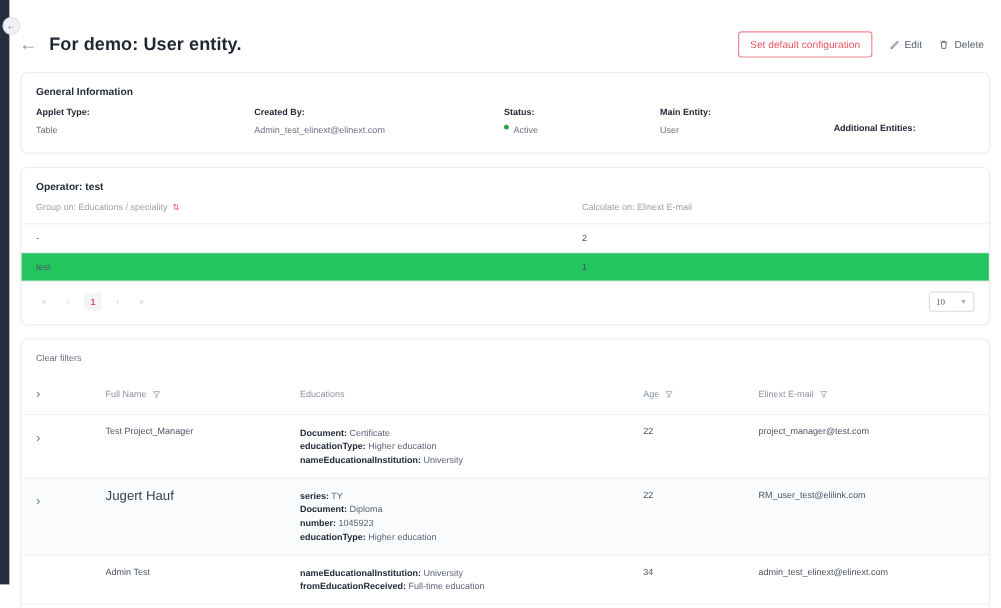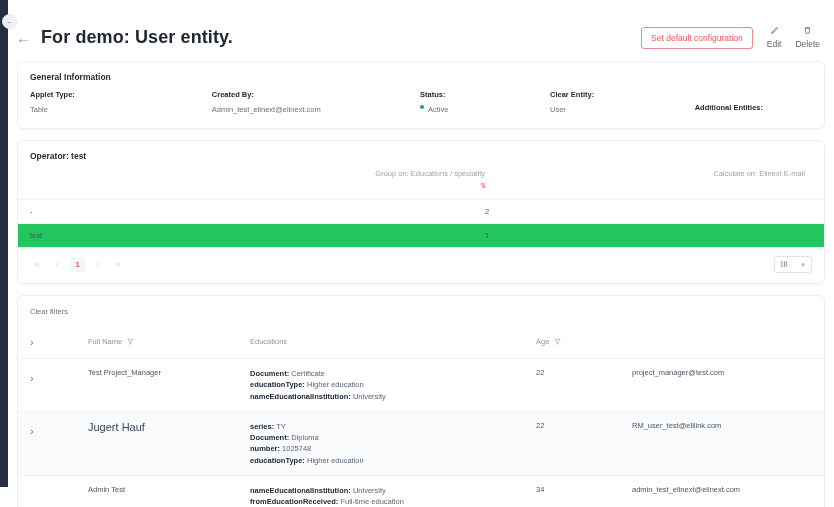--- a/index.html
+++ b/index.html
@@ -54,21 +54,21 @@
   }
   .back-arrow {
     color: #8a93a3;
     font-size: 15px;
     line-height: 1;
     margin-right: 10px;
     cursor: pointer;
     user-select: none;
   }
   .page-title {
-    font-size: 18px;
+    font-size: 15px;
     font-weight: bold;
     color: #1f2733;
     letter-spacing: 0.1px;
   }
   .header-actions {
     margin-left: auto;
     display: flex;
     align-items: center;
     gap: 14px;
   }
@@ -83,21 +83,20 @@
     white-space: nowrap;
     font-family: "Liberation Sans", sans-serif;
   }
   .link-action {
     display: flex;
     align-items: center;
     gap: 4px;
     color: #5a6270;
     font-size: 8.5px;
     cursor: pointer;
-    flex-direction: column;
   }
   .link-action svg { display: block; }
   
   .card {
     margin: 0 9px 11px 9px;
     background: #ffffff;
     border: 1px solid #eceef2;
     border-radius: 6px;
     box-shadow: 0 1px 2px rgba(40,50,70,0.04);
     box-sizing: border-box;
@@ -137,23 +136,22 @@
   }
   
   .op-head {
     display: flex;
     padding: 0 12px 9px 12px;
   }
   .op-head-cell {
     font-size: 7.5px;
     color: #9aa1ae;
     display: flex;
-    align-items: flex-end;
+    align-items: center;
     gap: 4px;
-    flex-direction: column;
   }
   .op-col-a { width: 455px; }
   .op-col-b { width: 320px; }
   .sort-icon {
     color: #e8565f;
     font-size: 7px;
     letter-spacing: -1px;
     cursor: pointer;
   }
   .op-row {
@@ -315,21 +313,21 @@
 
         <div class="ginfo-col c3">
           <div class="ginfo-label">Status:</div>
           <div class="ginfo-value status-value">
             <span class="status-dot"></span>
             <span>Active</span>
           </div>
         </div>
 
         <div class="ginfo-col c4">
-          <div class="ginfo-label">Clear Entity:</div>
+          <div class="ginfo-label">Main Entity:</div>
           <div class="ginfo-value">User</div>
         </div>
 
         <div class="ginfo-col c5">
           <div class="ginfo-label" style="margin-bottom:0">Additional Entities:</div>
         </div>
       </div>
     </div>
 
     <div class="card">
@@ -386,20 +384,28 @@
           <span>Educations</span>
         </div>
         <div class="col-age th">
           <span>Age</span>
           <span>
             <svg class="filter-icon" width="7" height="7" viewBox="0 0 16 16" fill="none" stroke="#8d94a2" stroke-width="1.3">
               <path d="M2 3h12l-4.6 5.4V13l-2.8 1.4V8.4z"></path>
             </svg>
           </span>
         </div>
+        <div class="col-mail th">
+          <span>Elinext E-mail</span>
+          <span>
+            <svg class="filter-icon" width="7" height="7" viewBox="0 0 16 16" fill="none" stroke="#8d94a2" stroke-width="1.3">
+              <path d="M2 3h12l-4.6 5.4V13l-2.8 1.4V8.4z"></path>
+            </svg>
+          </span>
+        </div>
       </div>
 
       
       <div class="dt-row">
         <div class="col-exp">
           <span class="chevron">›</span>
         </div>
         <div class="col-name cell-text">Test Project_Manager</div>
         <div class="col-edu">
           <div class="kv"><b>Document:</b> <span>Certificate</span></div>
@@ -412,21 +418,21 @@
 
       
       <div class="dt-row shaded">
         <div class="col-exp">
           <span class="chevron">›</span>
         </div>
         <div class="col-name cell-text big">Jugert Hauf</div>
         <div class="col-edu">
           <div class="kv"><b>series:</b> <span>TY</span></div>
           <div class="kv"><b>Document:</b> <span>Diploma</span></div>
-          <div class="kv"><b>number:</b> <span>1025748</span></div>
+          <div class="kv"><b>number:</b> <span>1045923</span></div>
           <div class="kv"><b>educationType:</b> <span>Higher education</span></div>
         </div>
         <div class="col-age cell-text">22</div>
         <div class="col-mail cell-text">RM_user_test@elilink.com</div>
       </div>
 
       
       <div class="dt-row">
         <div class="col-exp"></div>
         <div class="col-name cell-text">Admin Test</div>

